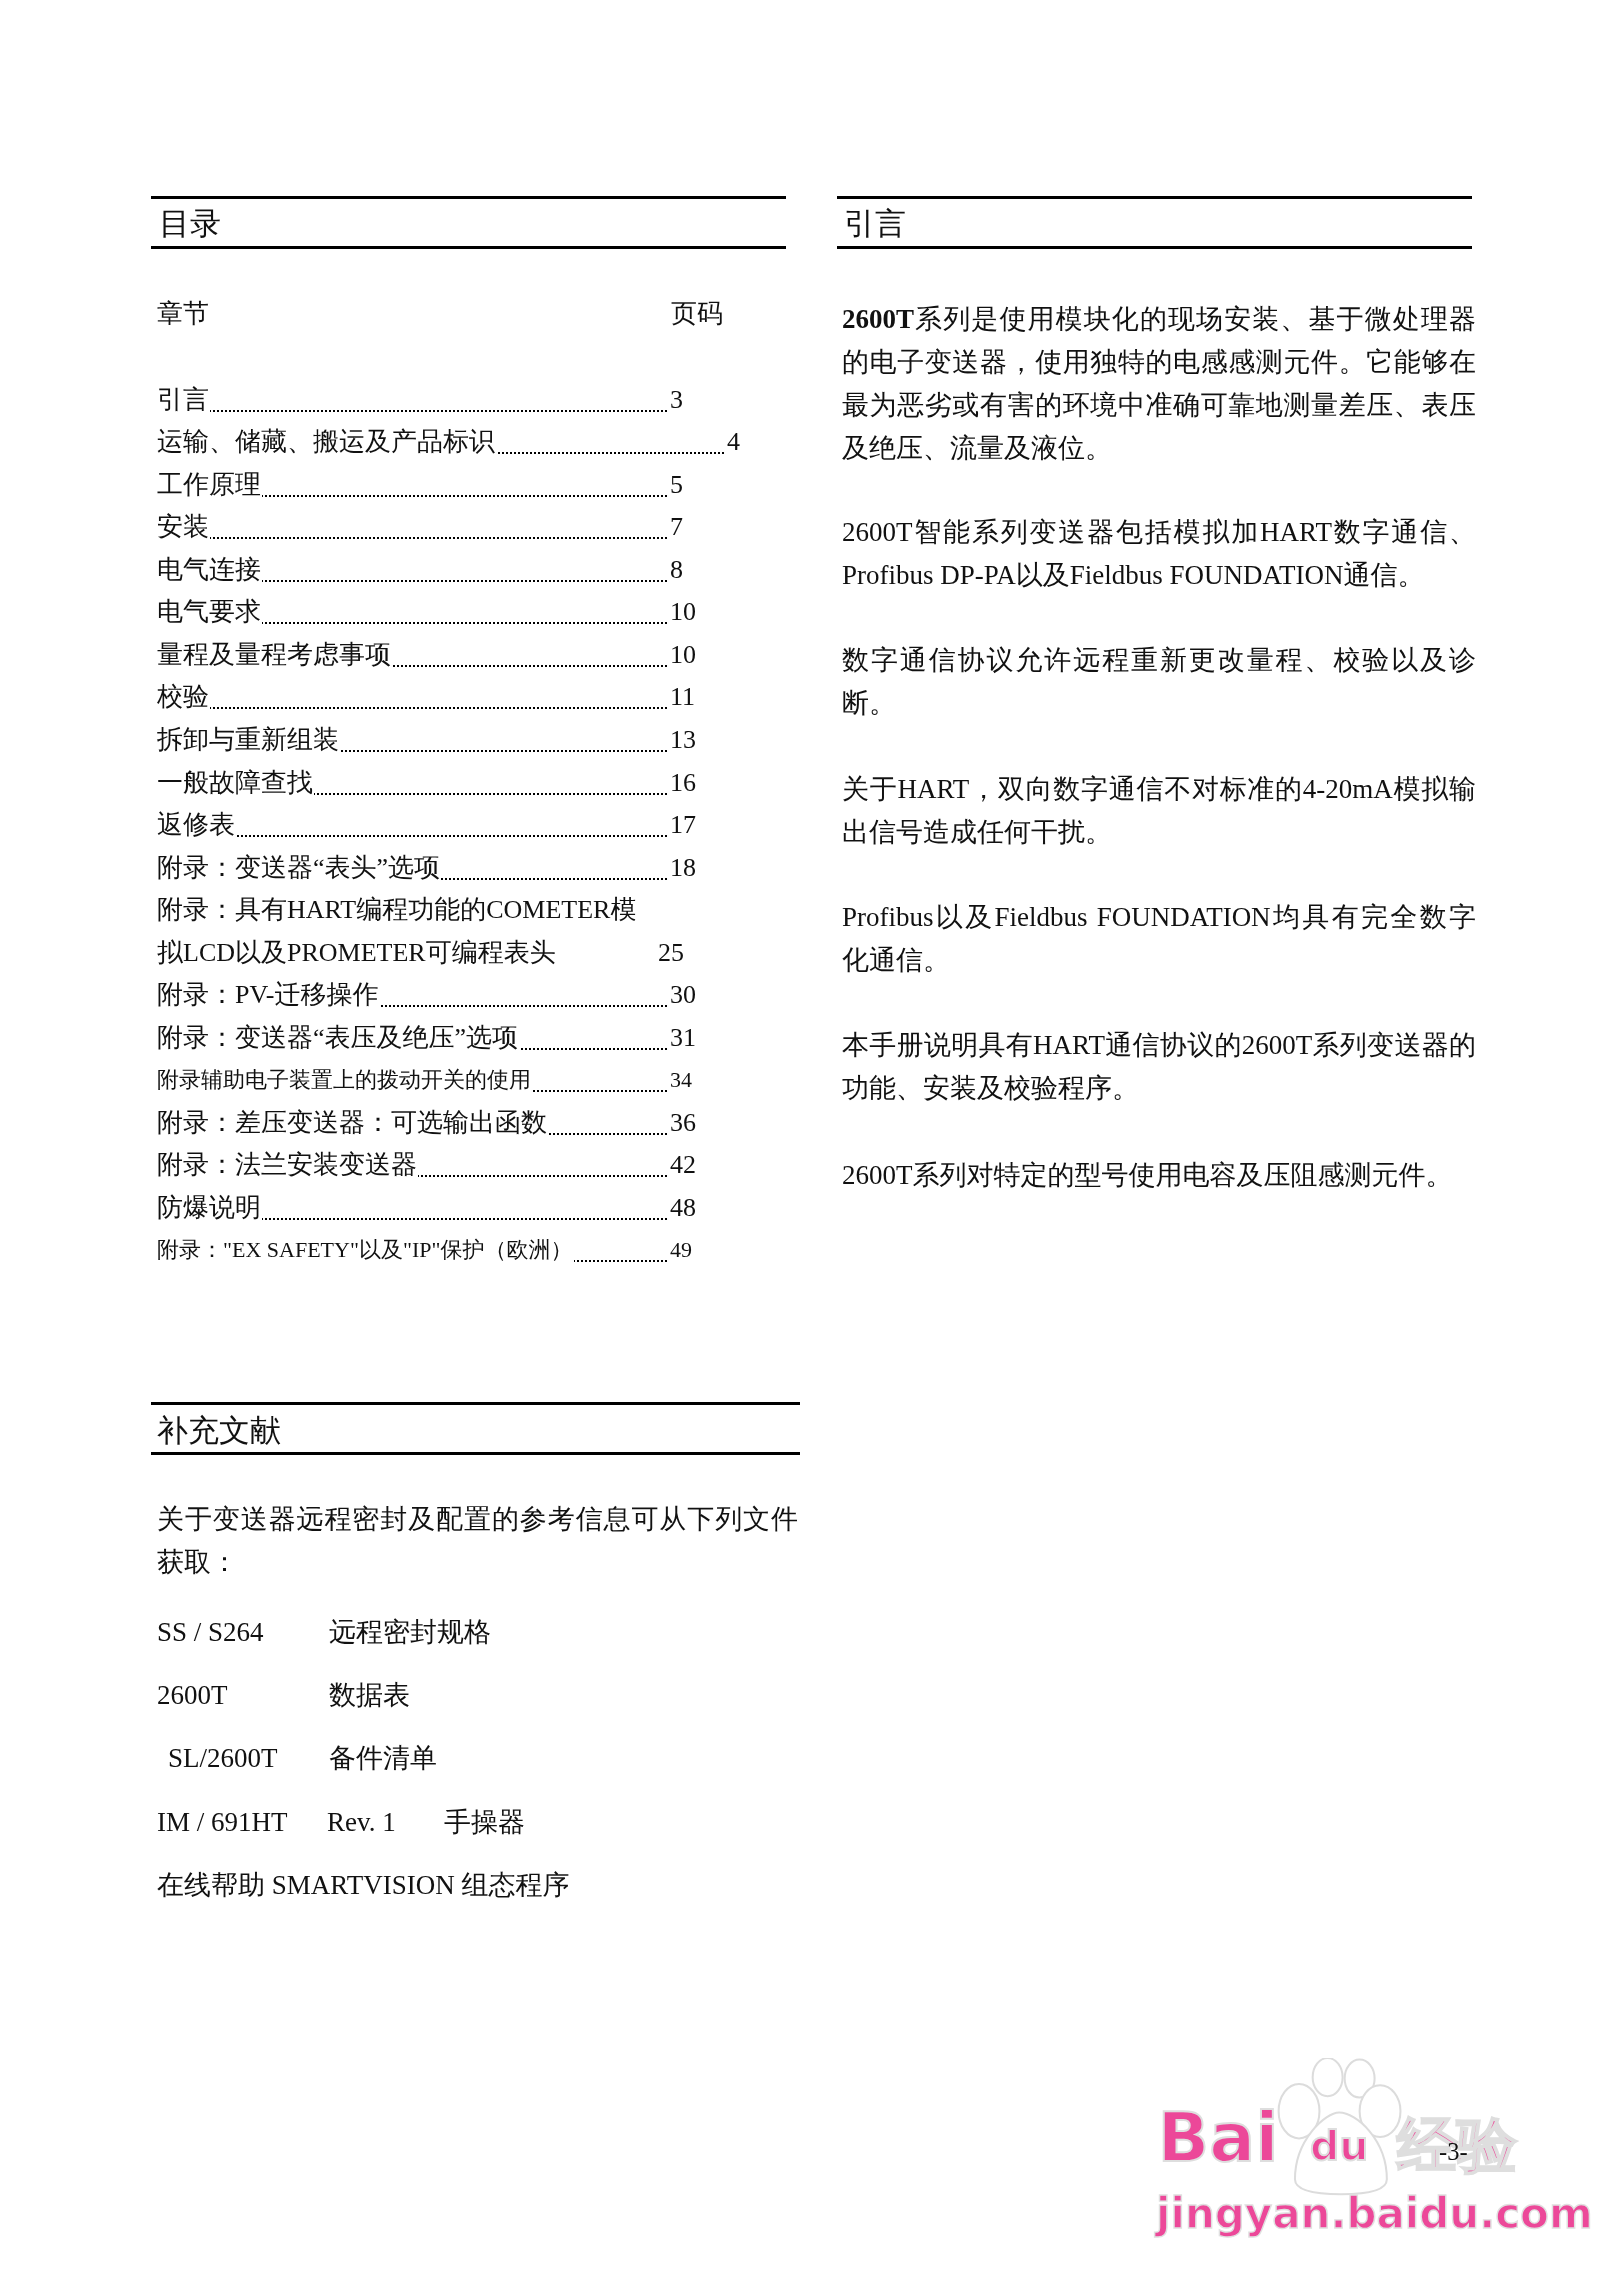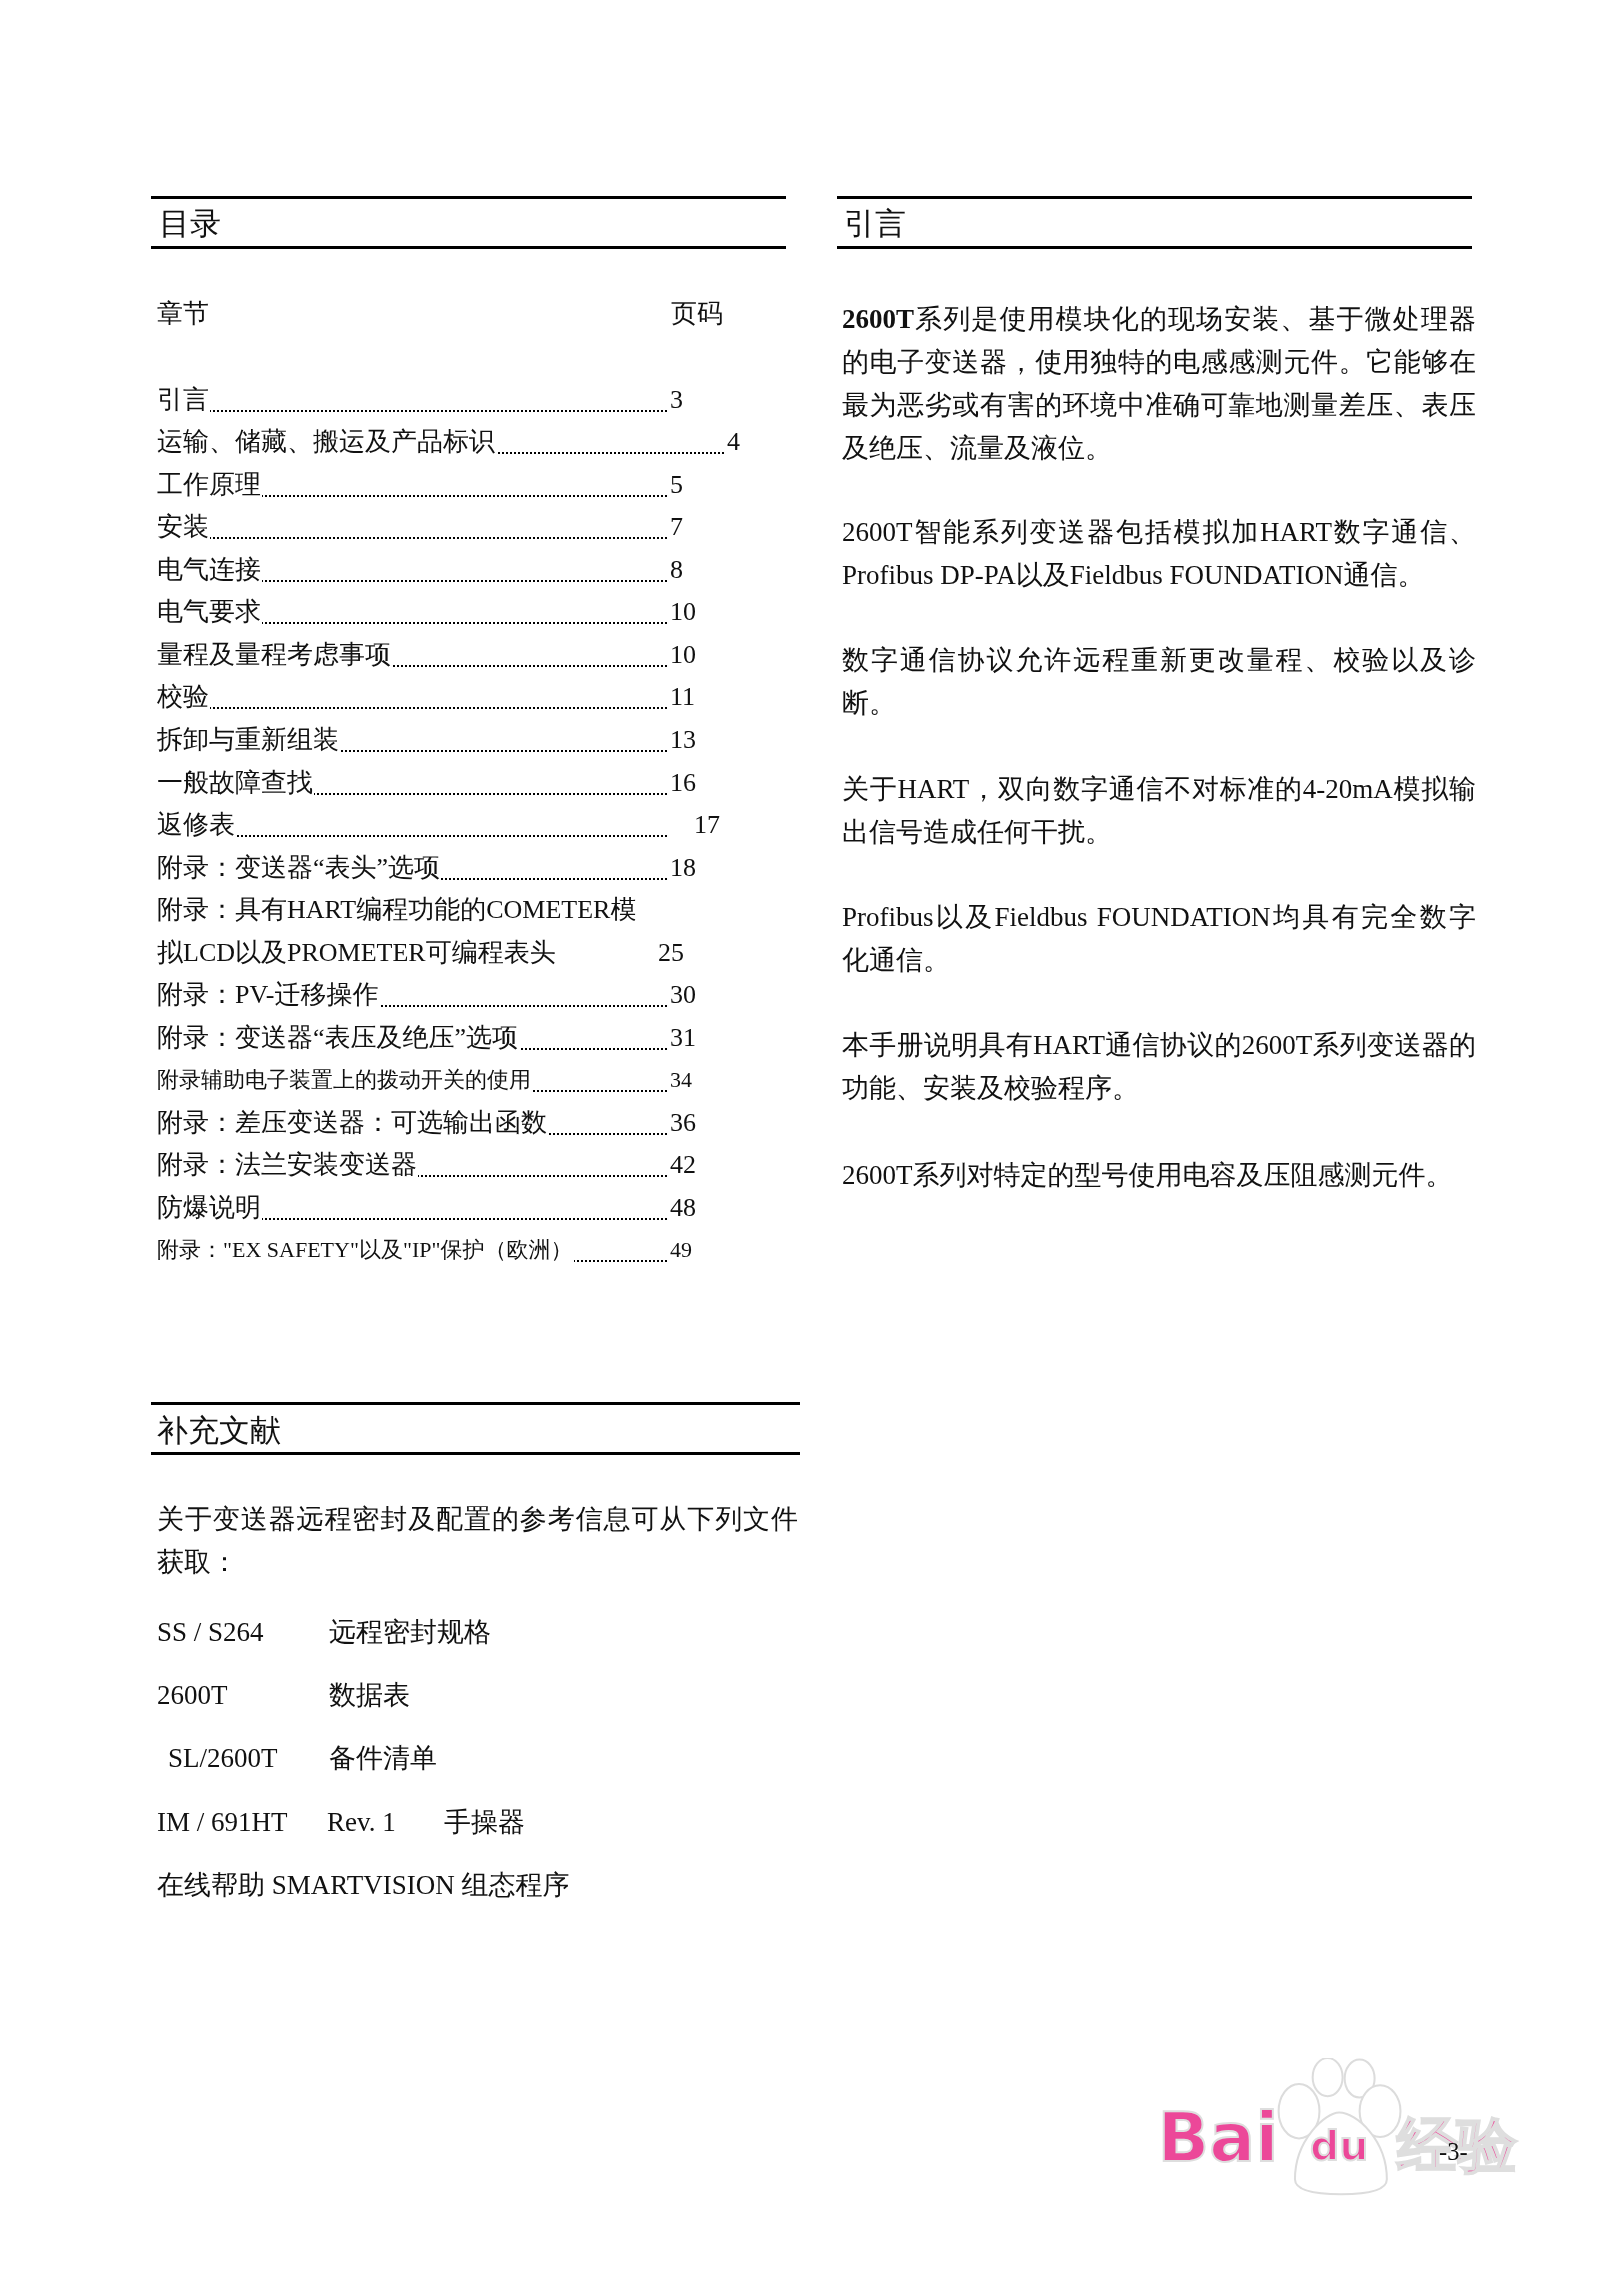--- a/index.html
+++ b/index.html
@@ -78,21 +78,21 @@
       <span class="page" style="left: 513px;">13</span>
     </div>
     <div class="toc-row" style="top: 769px; width: 554px;">
       <div class="leader" style="width: 510px;"></div>
       <span class="label">一般故障查找</span>
       <span class="page" style="left: 513px;">16</span>
     </div>
     <div class="toc-row" style="top: 811px; width: 554px;">
       <div class="leader" style="width: 510px;"></div>
       <span class="label">返修表</span>
-      <span class="page" style="left: 513px; margin-left: 24px;">17</span>
+      <span class="page" style="left: 513px;">17</span>
     </div>
     <div class="toc-row" style="top: 854px; width: 554px;">
       <div class="leader" style="width: 510px;"></div>
       <span class="label">附录：变送器“表头”选项</span>
       <span class="page" style="left: 513px;">18</span>
     </div>
     <div class="toc-row" style="top: 896px; width: 554px;">
       <span class="label">附录：具有HART编程功能的COMETER模</span>
       <span class="page" style="left: 513px;"></span>
     </div>
@@ -176,15 +176,16 @@
       <ellipse cx="216" cy="78" rx="30" ry="40"></ellipse>
       <ellipse cx="258" cy="28" rx="22" ry="28"></ellipse>
       <ellipse cx="305" cy="30" rx="22" ry="28"></ellipse>
       <ellipse cx="335" cy="78" rx="30" ry="38"></ellipse>
       <path d="M210,178 C210,120 255,80 275,80 C300,80 345,120 345,178 C345,190 330,200 278,200 C225,200 210,190 210,178 Z"></path>
     </g>
   </svg>
   <div class="wm-text" style="left:5.5px; top:46px; font-size:68px; line-height:68px;">Bai</div>
   <div class="wm-text" style="left:158px; top:68px; font-size:41px; line-height:41px;">du</div>
   <div class="wm-text" style="left:245px; top:53px; font-size:60px; line-height:68px;">经验</div>
+  <div class="wm-text" style="left:4.1px; top:131px; font-size:42px; line-height:49px; -webkit-text-stroke:1.4px #e0e0e0;">jingyan.baidu.com</div>
 </div>
 <div class="pageno">-3-</div>
 
 
 </body></html>

